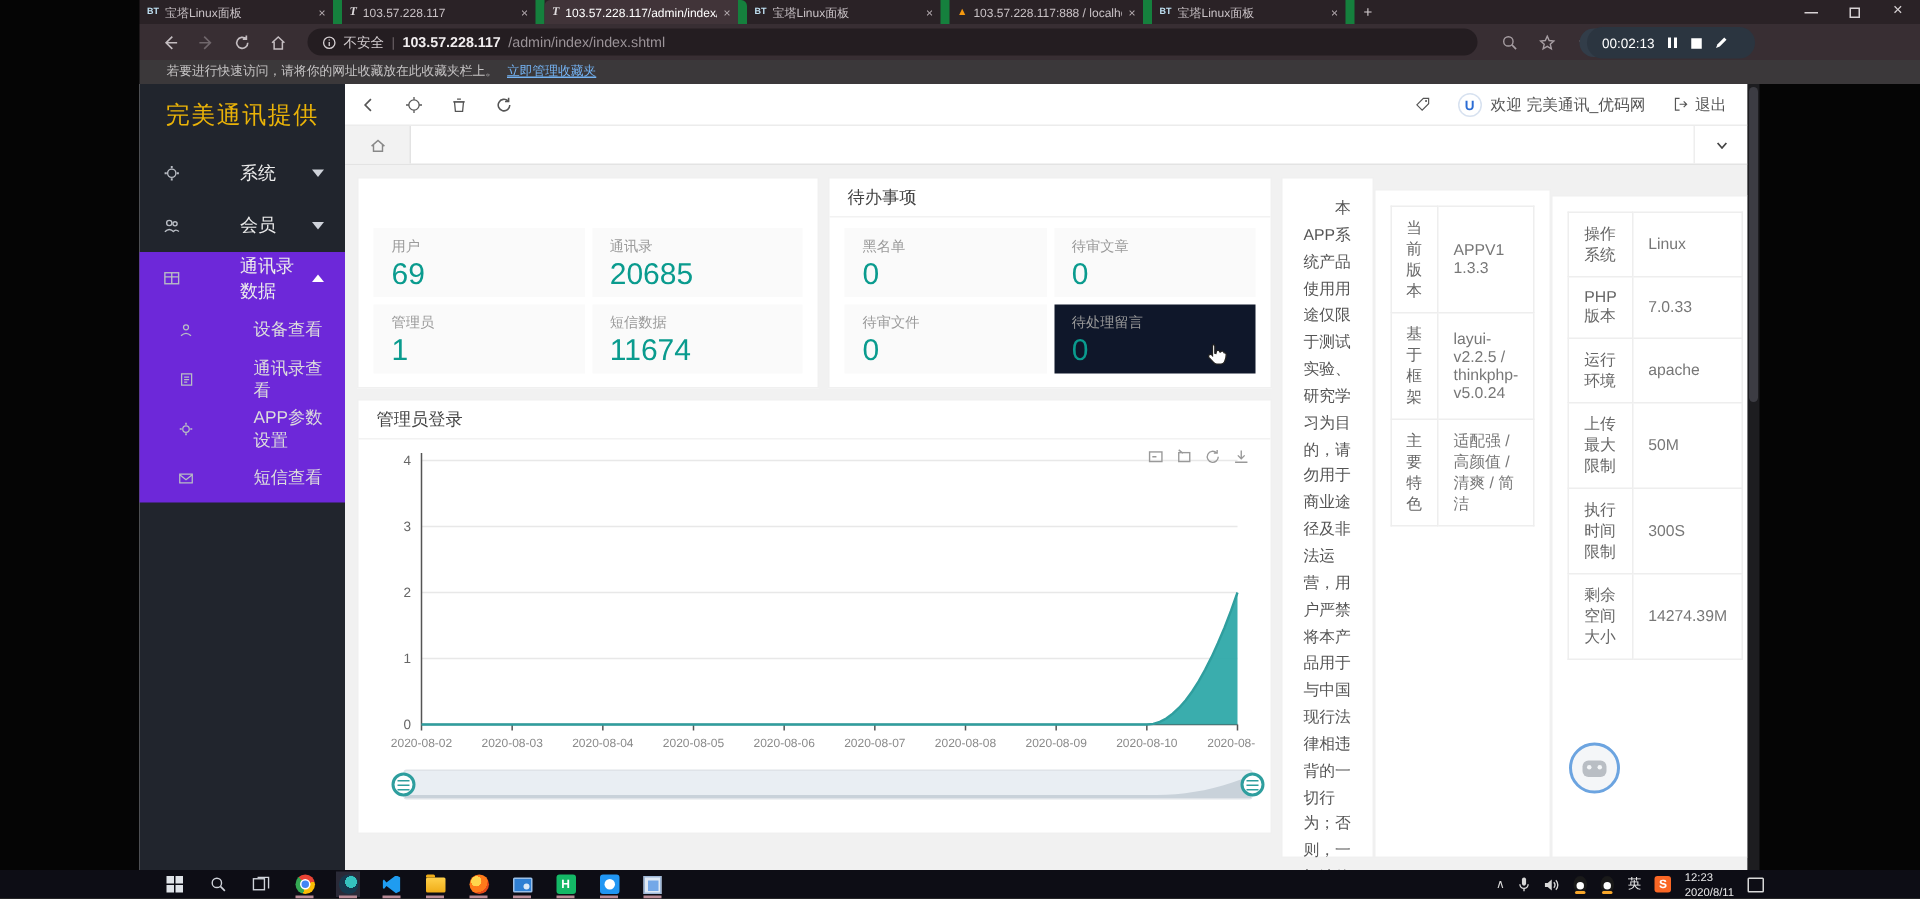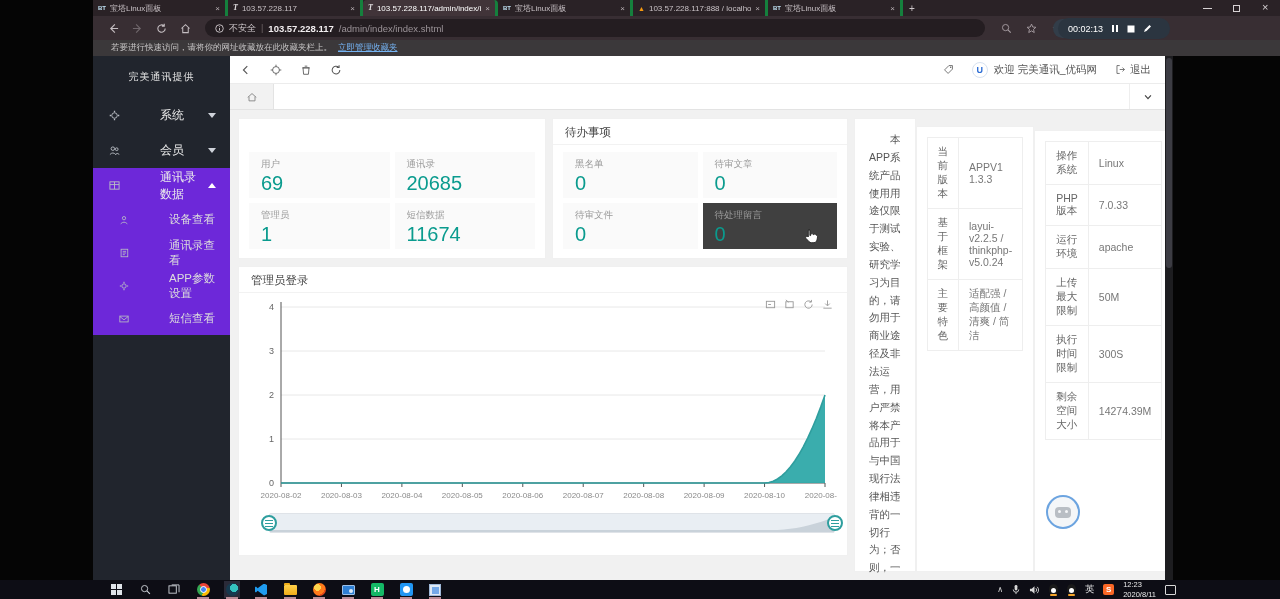--- a/index.html
+++ b/index.html
@@ -2,21 +2,21 @@
 <html><head>
 <meta charset="utf-8">
 <style>
   * { margin:0; padding:0; box-sizing:border-box; }
   html,body { width:1280px; height:599px; overflow:hidden; background:#000; font-family:"Liberation Sans","DejaVu Sans",sans-serif; }
   .desktop { position:relative; width:1280px; height:599px; background:#050505; }
 
   
   .browser { position:absolute; left:93px; top:0; width:1187px; height:580px; }
   .tabbar { position:relative; height:16px; background:#2a2226; display:flex; align-items:stretch; }
-  .tab { width:135px; display:flex; align-items:center; gap:4px; padding:0 5px; border-right:3px solid #15803d; color:#c9c2c6; font-size:8px; overflow:hidden; white-space:nowrap; }
+  .tab { width:135px; display:flex; align-items:center; gap:4px; padding:0 5px; border-right:6px solid #15803d; color:#c9c2c6; font-size:8px; overflow:hidden; white-space:nowrap; }
   .tab.active { background:#413439; color:#fff; border-radius:4px 4px 0 0; }
   .tab-title { flex:1; overflow:hidden; text-overflow:clip; }
   .tab-close { color:#b9b0b4; font-size:8px; }
   .tab-close::before { content:"×"; }
   .fav { font-weight:bold; font-size:6px; line-height:1; }
   .fav-bt { color:#bfe0f2; }
   .fav-t  { color:#e0dcde; font-family:"Liberation Serif",serif; font-style:italic; font-size:8px; }
   .fav-pma{ color:#f5980f; font-size:7px; }
   .newtab { width:18px; display:flex; align-items:center; justify-content:center; color:#cfc8cb; font-size:10px; }
   .win-controls { position:absolute; right:10px; top:0; height:16px; display:flex; gap:20px; align-items:center; }
@@ -41,21 +41,21 @@
   .bm-hint { color:#c6c4c5; font-size:8.5px; }
   .bm-link { color:#74b3f3; font-size:8.5px; text-decoration:underline; }
 
   
   .viewport { position:relative; width:1072px; height:524px; display:flex; background:#f1f1f1; }
   .page-scrollbar { position:absolute; right:-8px; top:0; width:8px; height:524px; background:#1d1d20; }
   .page-scrollbar .thumb { width:6px; margin:2px auto; height:210px; background:#3c3c43; border-radius:3px; }
 
   
   .sidebar { width:137px; background:#21252d; color:#e6e6e6; flex:none; }
-  .brand { height:42px; display:flex; align-items:center; justify-content:center; color:#e5e5e5; font-size:10px; letter-spacing:1px; }
+  .brand { height:42px; display:flex; align-items:center; justify-content:center; color:#eab308; font-size:16px; letter-spacing:1px; }
   .menu-item { height:35px; display:flex; align-items:center; gap:8px; padding:0 14px 0 16px; font-size:12px; color:#ececec; }
   .menu-item .lbl { flex:1;margin-left:32px; }
   .caret-down { width:0; height:0; border-left:4px solid transparent; border-right:4px solid transparent; border-top:5px solid #cfd3da; }
   .caret-up { width:0; height:0; border-left:4px solid transparent; border-right:4px solid transparent; border-bottom:5px solid #ffffff; }
   .menu-group-open { background:#6d28d9; }
   .submenu .menu-item { height:33px; padding-left:26px; font-size:11.5px; color:#dcdcdc; }
 
   
   .appmain { width:935px; display:flex; flex-direction:column; }
   .appheader { height:28px; background:#fff; border-bottom:1px solid #ececec; display:flex; align-items:center; padding:0 14px 0 10px; gap:18px; }
@@ -70,21 +70,21 @@
   .tabs-more { width:36px; border-left:1px solid #eee; display:flex; align-items:center; justify-content:center; }
 
   .content { position:relative; flex:1; background:#f1f1f1; padding:8px; display:flex; gap:6px; overflow:hidden; }
   .card { background:#fff; border:1px solid #f0f0f0; }
   .col-left { width:610px; flex:none; }
   .col-right { width:303px; flex:none; display:flex; flex-direction:row; }
   .top-row { display:flex; gap:6px; }
   .stats-card { width:308px; height:141px; padding:33px 10px 0 10px; }
   .grid2 { display:grid; grid-template-columns:1fr 1fr; gap:5px; }
   .stat-box { background:#fafafa; height:46px; padding:6px 12px; }
-  .stat-box.hovered { background:#404040; }
+  .stat-box.hovered { background:#0f172a; }
   .stat-label { font-size:9.5px; color:#9a9a9a; }
   .stat-value { font-size:20px; color:#0a9b8e; margin-top:1px; }
   .todo-card { width:296px; height:141px; }
   .card-title { height:26px; line-height:26px; padding-left:12px; font-size:11.5px; color:#444; border-bottom:1px solid #f2f2f2; }
   .todo-card .grid2 { padding:7px 10px 0 10px; }
 
   .chart-card { margin-top:7px; width:610px; height:290px; }
   .chart-body { position:relative; padding:4px 8px 0 8px; }
   .toolbox { position:absolute; top:6px; right:14px; display:flex; gap:8px; }
   .dz-wrap { position:relative; margin:2px 0 0 22px; width:566px; height:20px; background:#e9eef3; border:1px solid #dfe3e8; border-radius:2px; }

